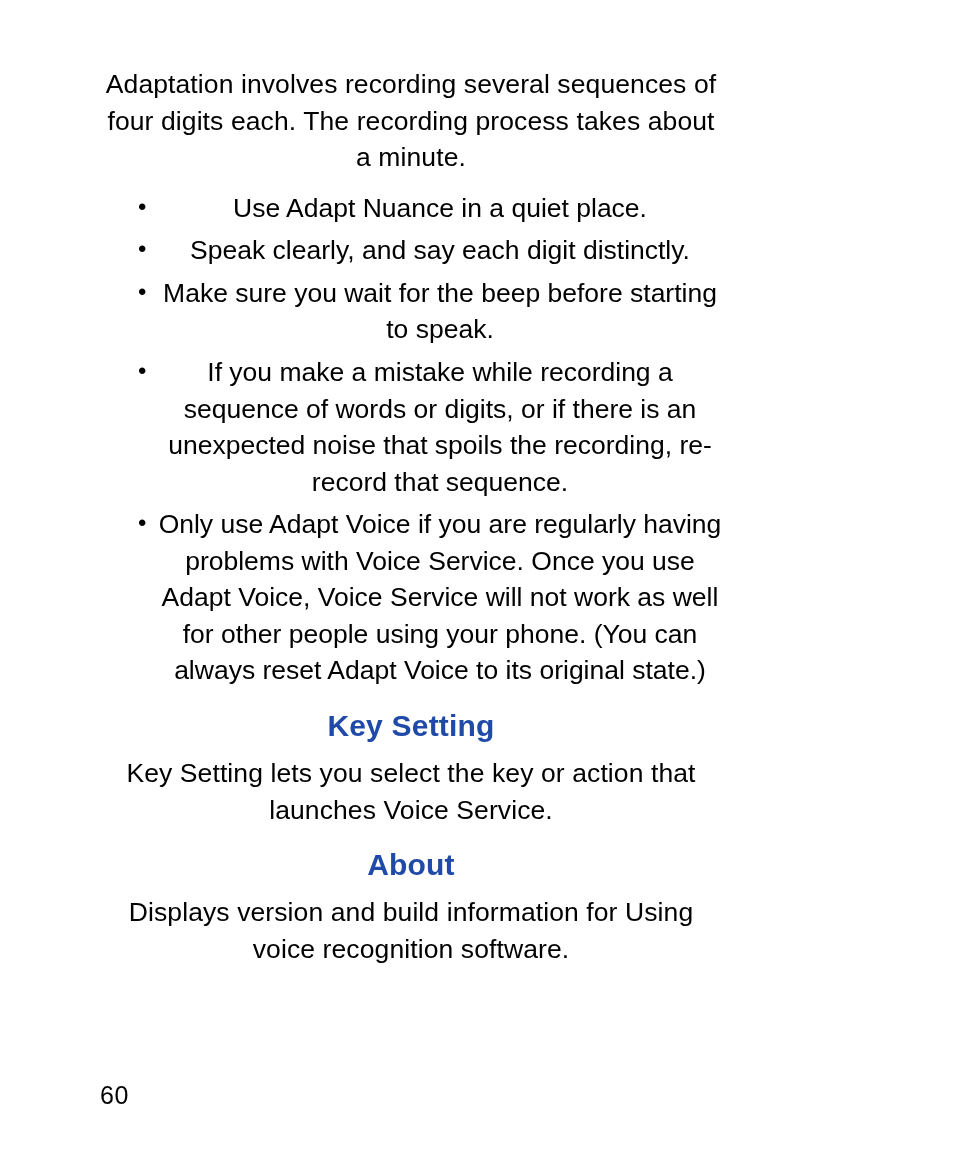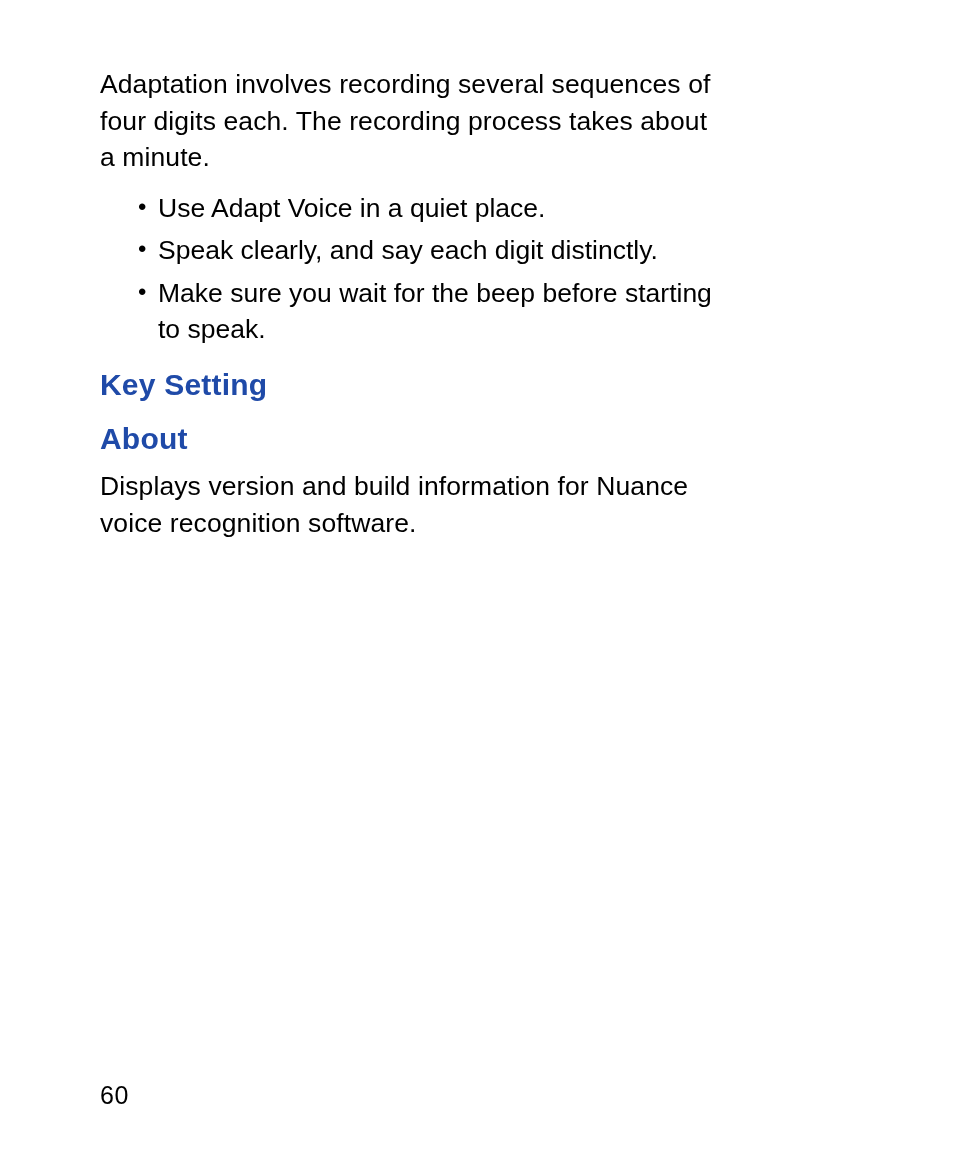--- a/index.html
+++ b/index.html
@@ -12,20 +12,21 @@
     color: #000;
     -webkit-font-smoothing: antialiased;
   }
   .page {
     box-sizing: border-box;
     width: 812px;
     height: 1172px;
     padding: 66px 90px 0 100px;
     position: relative;
     font-stretch: condensed;
+    text-align: center;
   }
   .para {
     font-size: 26.5px;
     line-height: 1.38;
     margin: 0 0 14px 0;
     letter-spacing: 0.1px;
   }
   .tips-heading {
     font-size: 25px;
     font-weight: 800;
@@ -71,24 +72,27 @@
 </style>
 </head>
 <body>
 
 <div class="page">
 
   <p class="para">Adaptation involves recording several sequences of four digits each. The recording process takes about a minute.</p>
 
 
   <ul class="tips">
-    <li>Use Adapt Voice in a quiet place.</li>
+    <li>Use Adapt Nuance in a quiet place.</li>
     <li>Speak clearly, and say each digit distinctly.</li>
     <li>Make sure you wait for the beep before starting to speak.</li>
+    <li>If you make a mistake while recording a sequence of words or digits, or if there is an unexpected noise that spoils the recording, re-record that sequence.</li>
+    <li>Only use Adapt Voice if you are regularly having problems with Voice Service. Once you use Adapt Voice, Voice Service will not work as well for other people using your phone. (You can always reset Adapt Voice to its original state.)</li>
   </ul>
 
   <h3 class="section-heading">Key Setting</h3>
+  <p class="para">Key Setting lets you select the key or action that launches Voice Service.</p>
 
   <h3 class="section-heading">About</h3>
-  <p class="para">Displays version and build information for Nuance voice recognition software.</p>
+  <p class="para">Displays version and build information for Using voice recognition software.</p>
 
   <div class="page-number">60</div>
 </div>
 
 </body></html>

